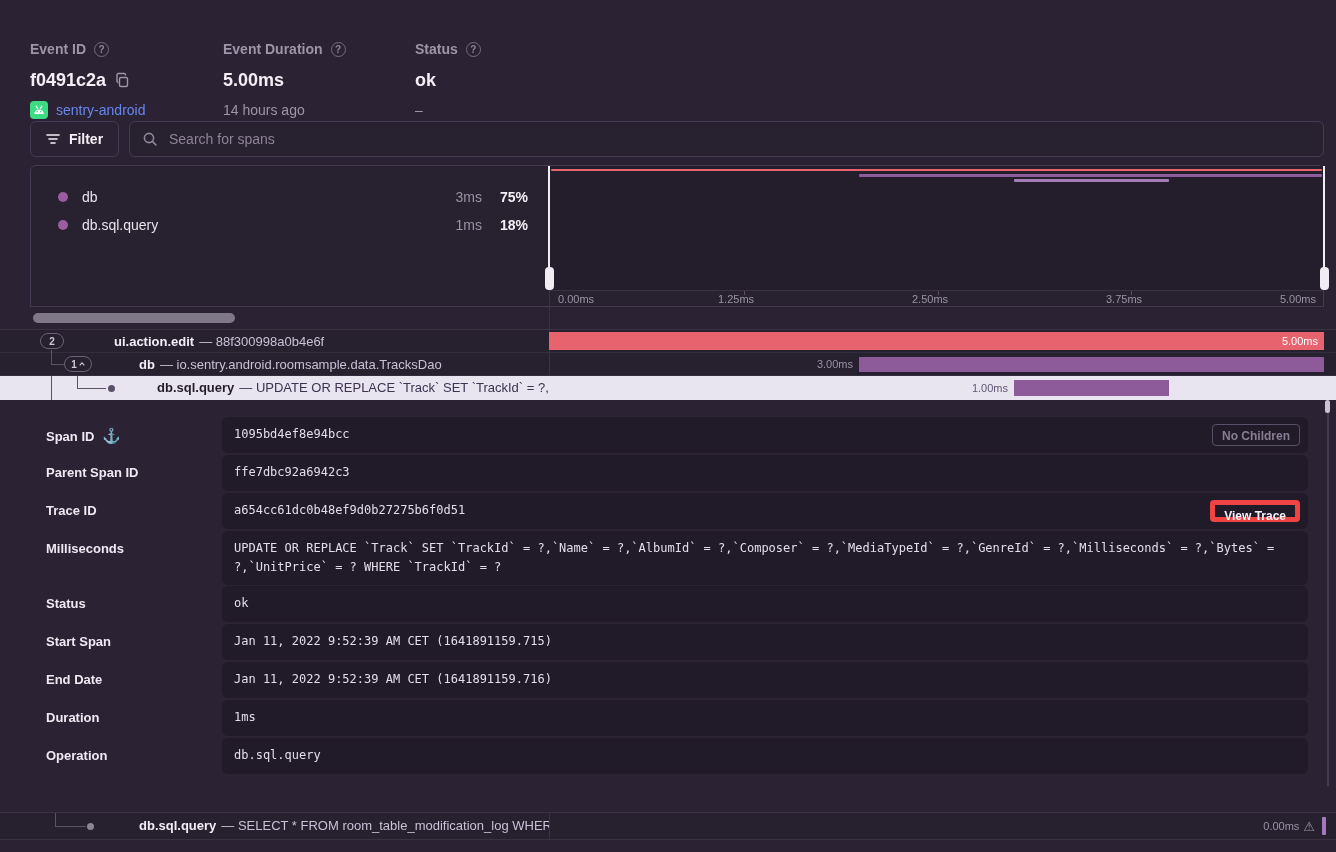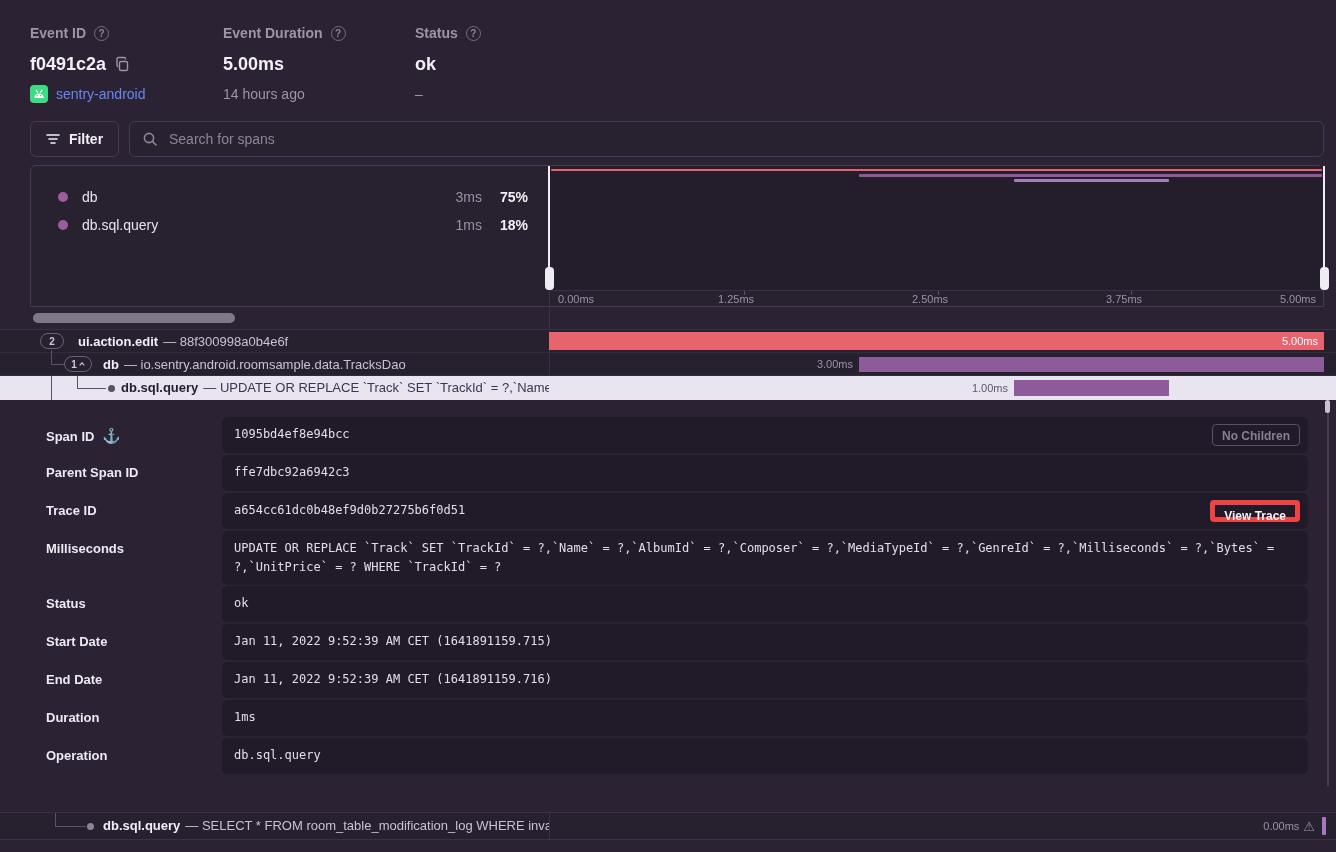--- a/index.html
+++ b/index.html
@@ -2,21 +2,21 @@
 <html><head>
 <meta charset="utf-8">
 <style>
   html,body{margin:0;padding:0;background:#1d1722;}
   .app{position:relative;width:1336px;height:852px;background:#2b2233;overflow:hidden;
        font-family:"Liberation Sans",sans-serif;-webkit-font-smoothing:antialiased;}
 
   
   .hcol{position:absolute;top:24px;}
   .hcol.c1{left:30px}.hcol.c2{left:223px}.hcol.c3{left:415px}
-  .hlabel{display:flex;align-items:center;gap:8px;height:18px;font-size:14px;font-weight:bold;color:#9d95a8;}
+  .hlabel{display:flex;align-items:center;gap:8px;height:18px;font-size:14px;font-weight:bold;color:#9d95a8;margin-top:16px;}
   .qicon{width:15px;height:15px;border:1.5px solid #756d82;border-radius:50%;color:#8d8599;
          font-size:10px;font-weight:bold;display:inline-flex;align-items:center;justify-content:center;box-sizing:border-box;}
   .hvalue{margin-top:10px;height:24px;display:flex;align-items:center;gap:9px;font-size:18px;font-weight:bold;color:#f4eff7;}
   .hsub{margin-top:9px;height:18px;display:flex;align-items:center;gap:8px;font-size:14px;color:#9d95a8;}
   .proj-link{color:#6787f0;text-decoration:none;font-size:14px;}
   .android-badge{width:18px;height:18px;border-radius:4px;background:#3ddc84;display:inline-flex;align-items:center;justify-content:center;}
 
   
   .filter-btn{position:absolute;left:30px;top:121px;width:89px;height:36px;box-sizing:border-box;
               border:1px solid #453b55;border-radius:6px;background:#2b2233;display:flex;align-items:center;
@@ -62,21 +62,21 @@
   .trow{position:absolute;left:0;width:1336px;height:23px;background:#27202f;
         border-bottom:1px solid #332b3e;box-sizing:border-box;cursor:pointer;}
   .trow.r1{top:330px}.trow.r2{top:353px}
   .trow.r3{top:376px;height:24px;background:#e8e4f0;border-bottom:none;}
   .tbadge{position:absolute;top:3px;height:16px;box-sizing:border-box;border:1px solid #6a6176;border-radius:9px;
           background:#27202f;color:#cfc7d8;font-size:10px;font-weight:bold;display:flex;align-items:center;
           justify-content:center;gap:2px;z-index:4;cursor:pointer;}
   .conn{position:absolute;background:#5b5268;z-index:2;}
   .cdot{position:absolute;width:7px;height:7px;border-radius:50%;background:#5b5268;z-index:2;}
   .ttext{position:absolute;top:0;font-size:13px;line-height:23px;white-space:nowrap;overflow:hidden;z-index:1;}
-  .ttext .op{font-weight:bold;color:#f2edf6;}
+  .ttext .op{font-weight:bold;color:#f2edf6;margin-left:36px;}
   .ttext .desc{color:#c9c1d6;margin-left:5px;}
   .trow.r3 .ttext{line-height:24px;}
   .trow.r3 .op{color:#241d2b;}
   .trow.r3 .desc{color:#3c3450;}
   .tdur{position:absolute;top:0;width:70px;text-align:right;font-size:11px;color:#9a93a6;line-height:23px;}
   .tbar{position:absolute;box-sizing:border-box;}
   .tbar.red{left:549px;right:12px;top:2px;bottom:2px;background:#e7646f;}
   .tbar.red .inlabel{position:absolute;right:6px;top:0;bottom:0;display:flex;align-items:center;font-size:11px;color:#ffffff;}
   .tbar.p2{left:859px;width:465px;top:4px;height:15px;background:#8d5a9a;}
   .tbar.p3{left:1014px;width:155px;top:4px;height:16px;background:#8d5a9a;}
@@ -290,21 +290,21 @@
   </div>
 
   <div class="dlabel" style="top:541px;">Milliseconds</div>
   <div class="dbox multi" style="top:531px;">UPDATE OR REPLACE `Track` SET `TrackId` = ?,`Name` = ?,`AlbumId` = ?,`Composer` = ?,`MediaTypeId` = ?,`GenreId` = ?,`Milliseconds` = ?,`Bytes` = ?,`UnitPrice` = ? WHERE `TrackId` = ?</div>
 
   <div class="dlabel" style="top:596px;">Status</div>
   <div class="dbox" style="top:586px;">
     <span>ok</span>
   </div>
 
-  <div class="dlabel" style="top:634px;">Start Date</div>
+  <div class="dlabel" style="top:634px;">Start Span</div>
   <div class="dbox" style="top:624px;">
     <span>Jan 11, 2022 9:52:39 AM CET (1641891159.715)</span>
   </div>
 
   <div class="dlabel" style="top:672px;">End Date</div>
   <div class="dbox" style="top:662px;">
     <span>Jan 11, 2022 9:52:39 AM CET (1641891159.716)</span>
   </div>
 
   <div class="dlabel" style="top:710px;">Duration</div>

